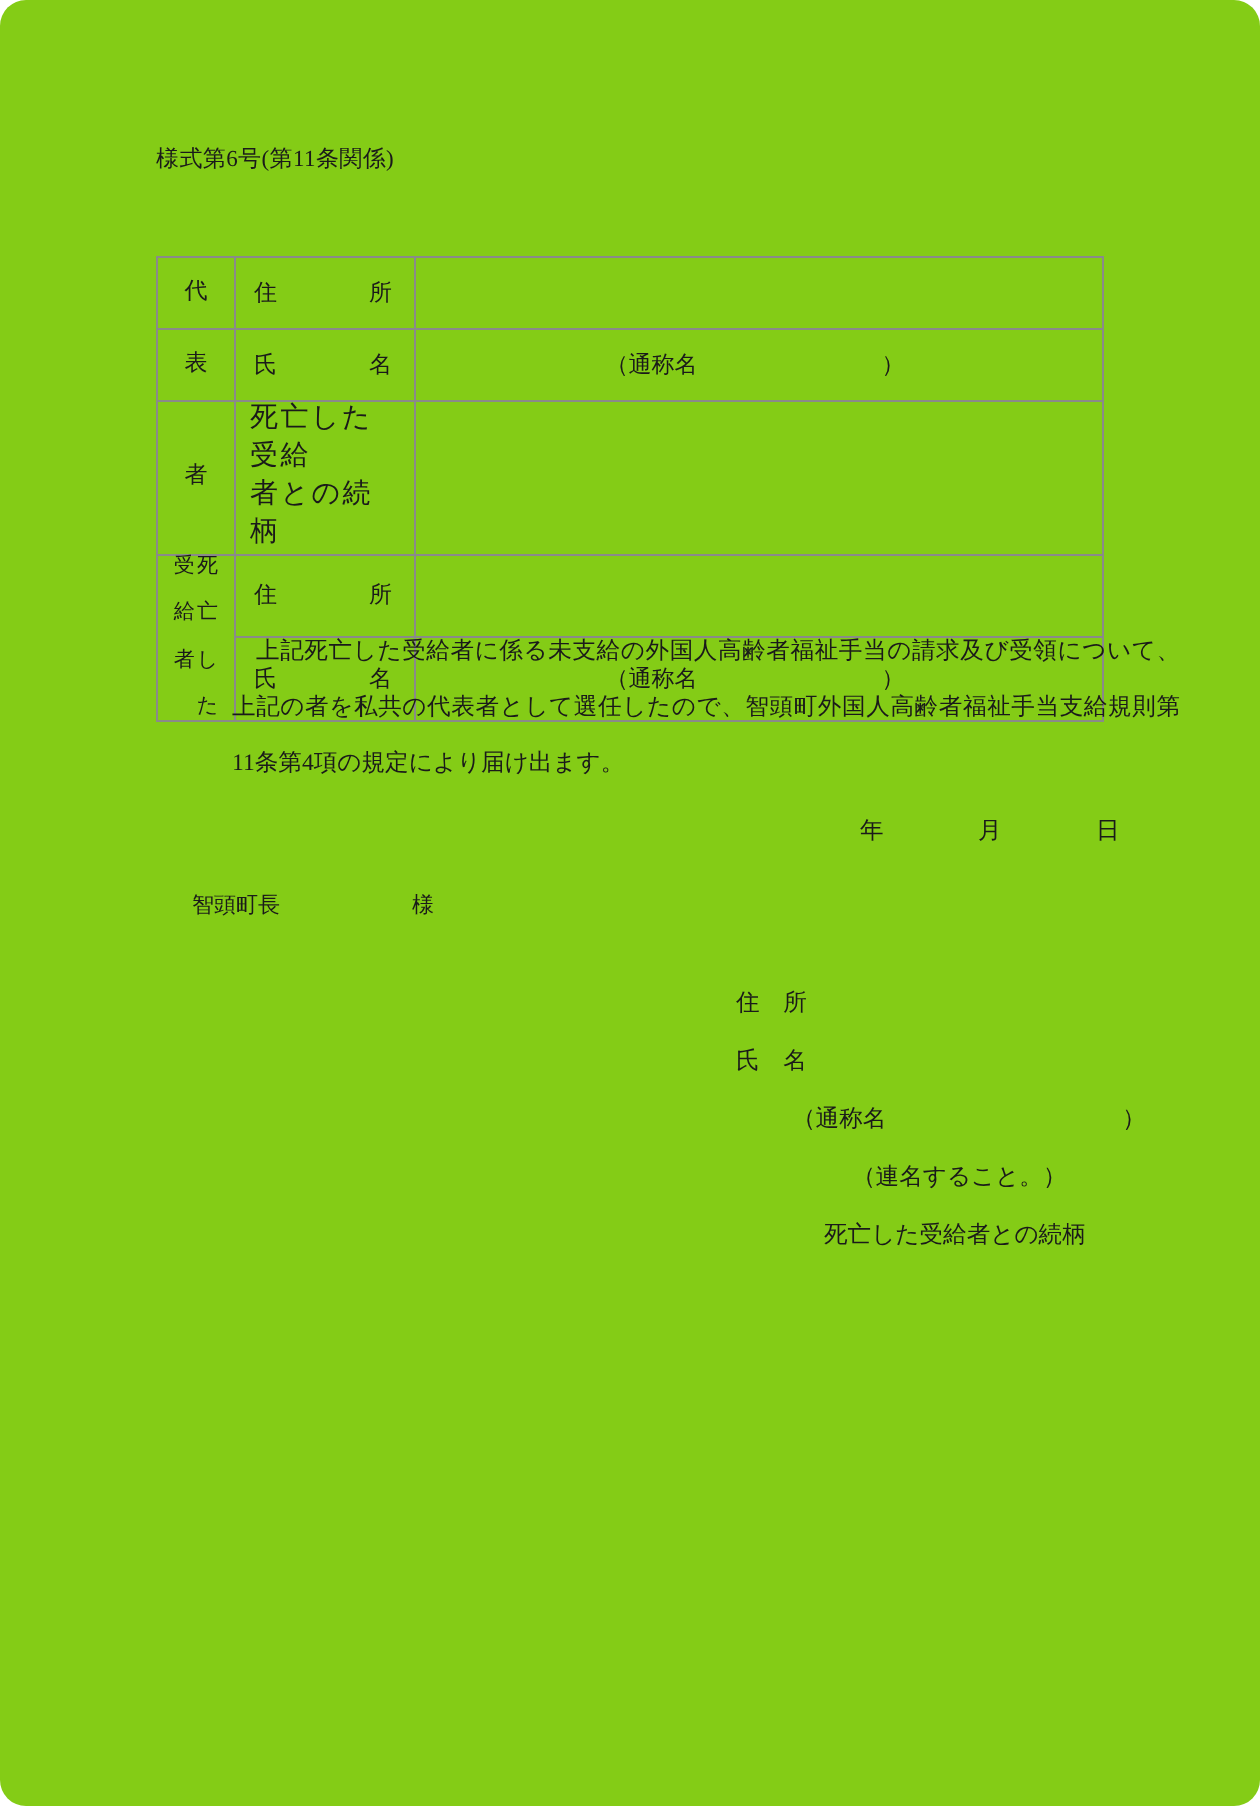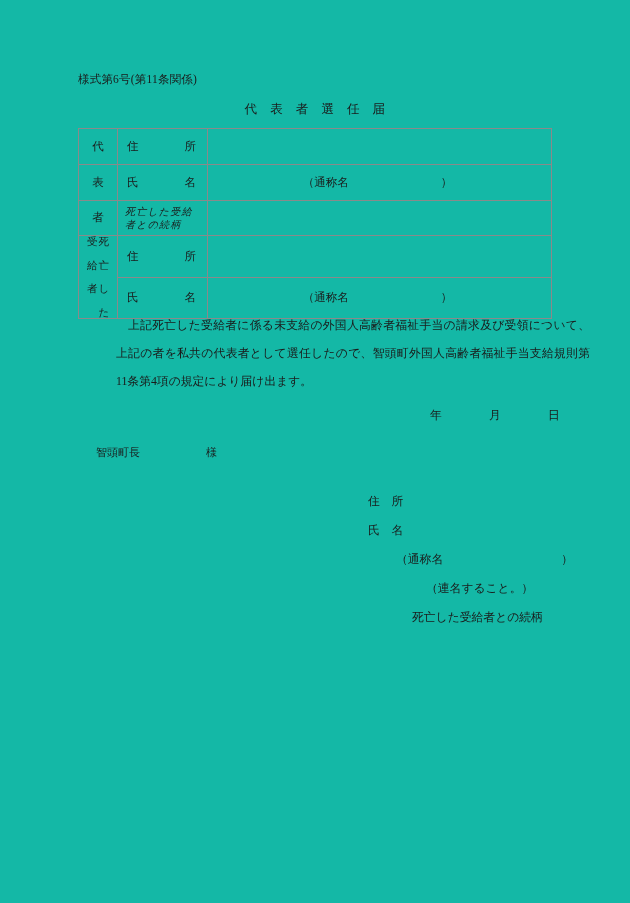--- a/index.html
+++ b/index.html
@@ -12,21 +12,22 @@
     width: 630px;
     height: 903px;
     position: relative;
     font-family: "Liberation Serif", "DejaVu Serif", serif;
     color: #1a1a1a;
     overflow: hidden;
   }
   .page {
     position: absolute;
     inset: 0;
-    background: #14b8a6;
+    background: #84cc16;
+    border-radius: 13px;
   }
 
   
   .form-no {
     position: absolute;
     left: 78px;
     top: 72px;
     font-size: 11.5px;
     letter-spacing: 0.2px;
     white-space: nowrap;
@@ -93,25 +94,24 @@
   }
   .lbl-2 {
     display: flex;
     justify-content: space-between;
     padding: 0 9px;
     font-size: 11.5px;
   }
   .lbl-wrap {
     display: block;
     padding: 0 7px;
-    font-size: 10px;
+    font-size: 14px;
     line-height: 1.35;
     white-space: pre-line;
     letter-spacing: 1.2px;
-    font-style: italic;
   }
 
   .row-h1 { height: 36px; }
   .row-h2 { height: 36px; }
   .row-h3 { height: 35px; }
   .row-h4 { height: 36px; }
   .row-h5 { height: 36px; }
 
   
   .alias {
@@ -171,21 +171,20 @@
   .sig-indent-2 { padding-left: 44px; }
   .sig-indent-3 { padding-left: 58px; }
 </style>
 </head>
 <body>
 
 <div class="page">
 
   <div class="form-no">様式第6号(第11条関係)</div>
 
-  <div class="doc-title">代　表　者　選　任　届</div>
 
   <table class="form-table">
     <colgroup>
       <col class="col-group">
       <col class="col-label">
       <col class="col-value">
     </colgroup>
     <tbody>
       <tr class="row-h1">
         <td class="col-group">

